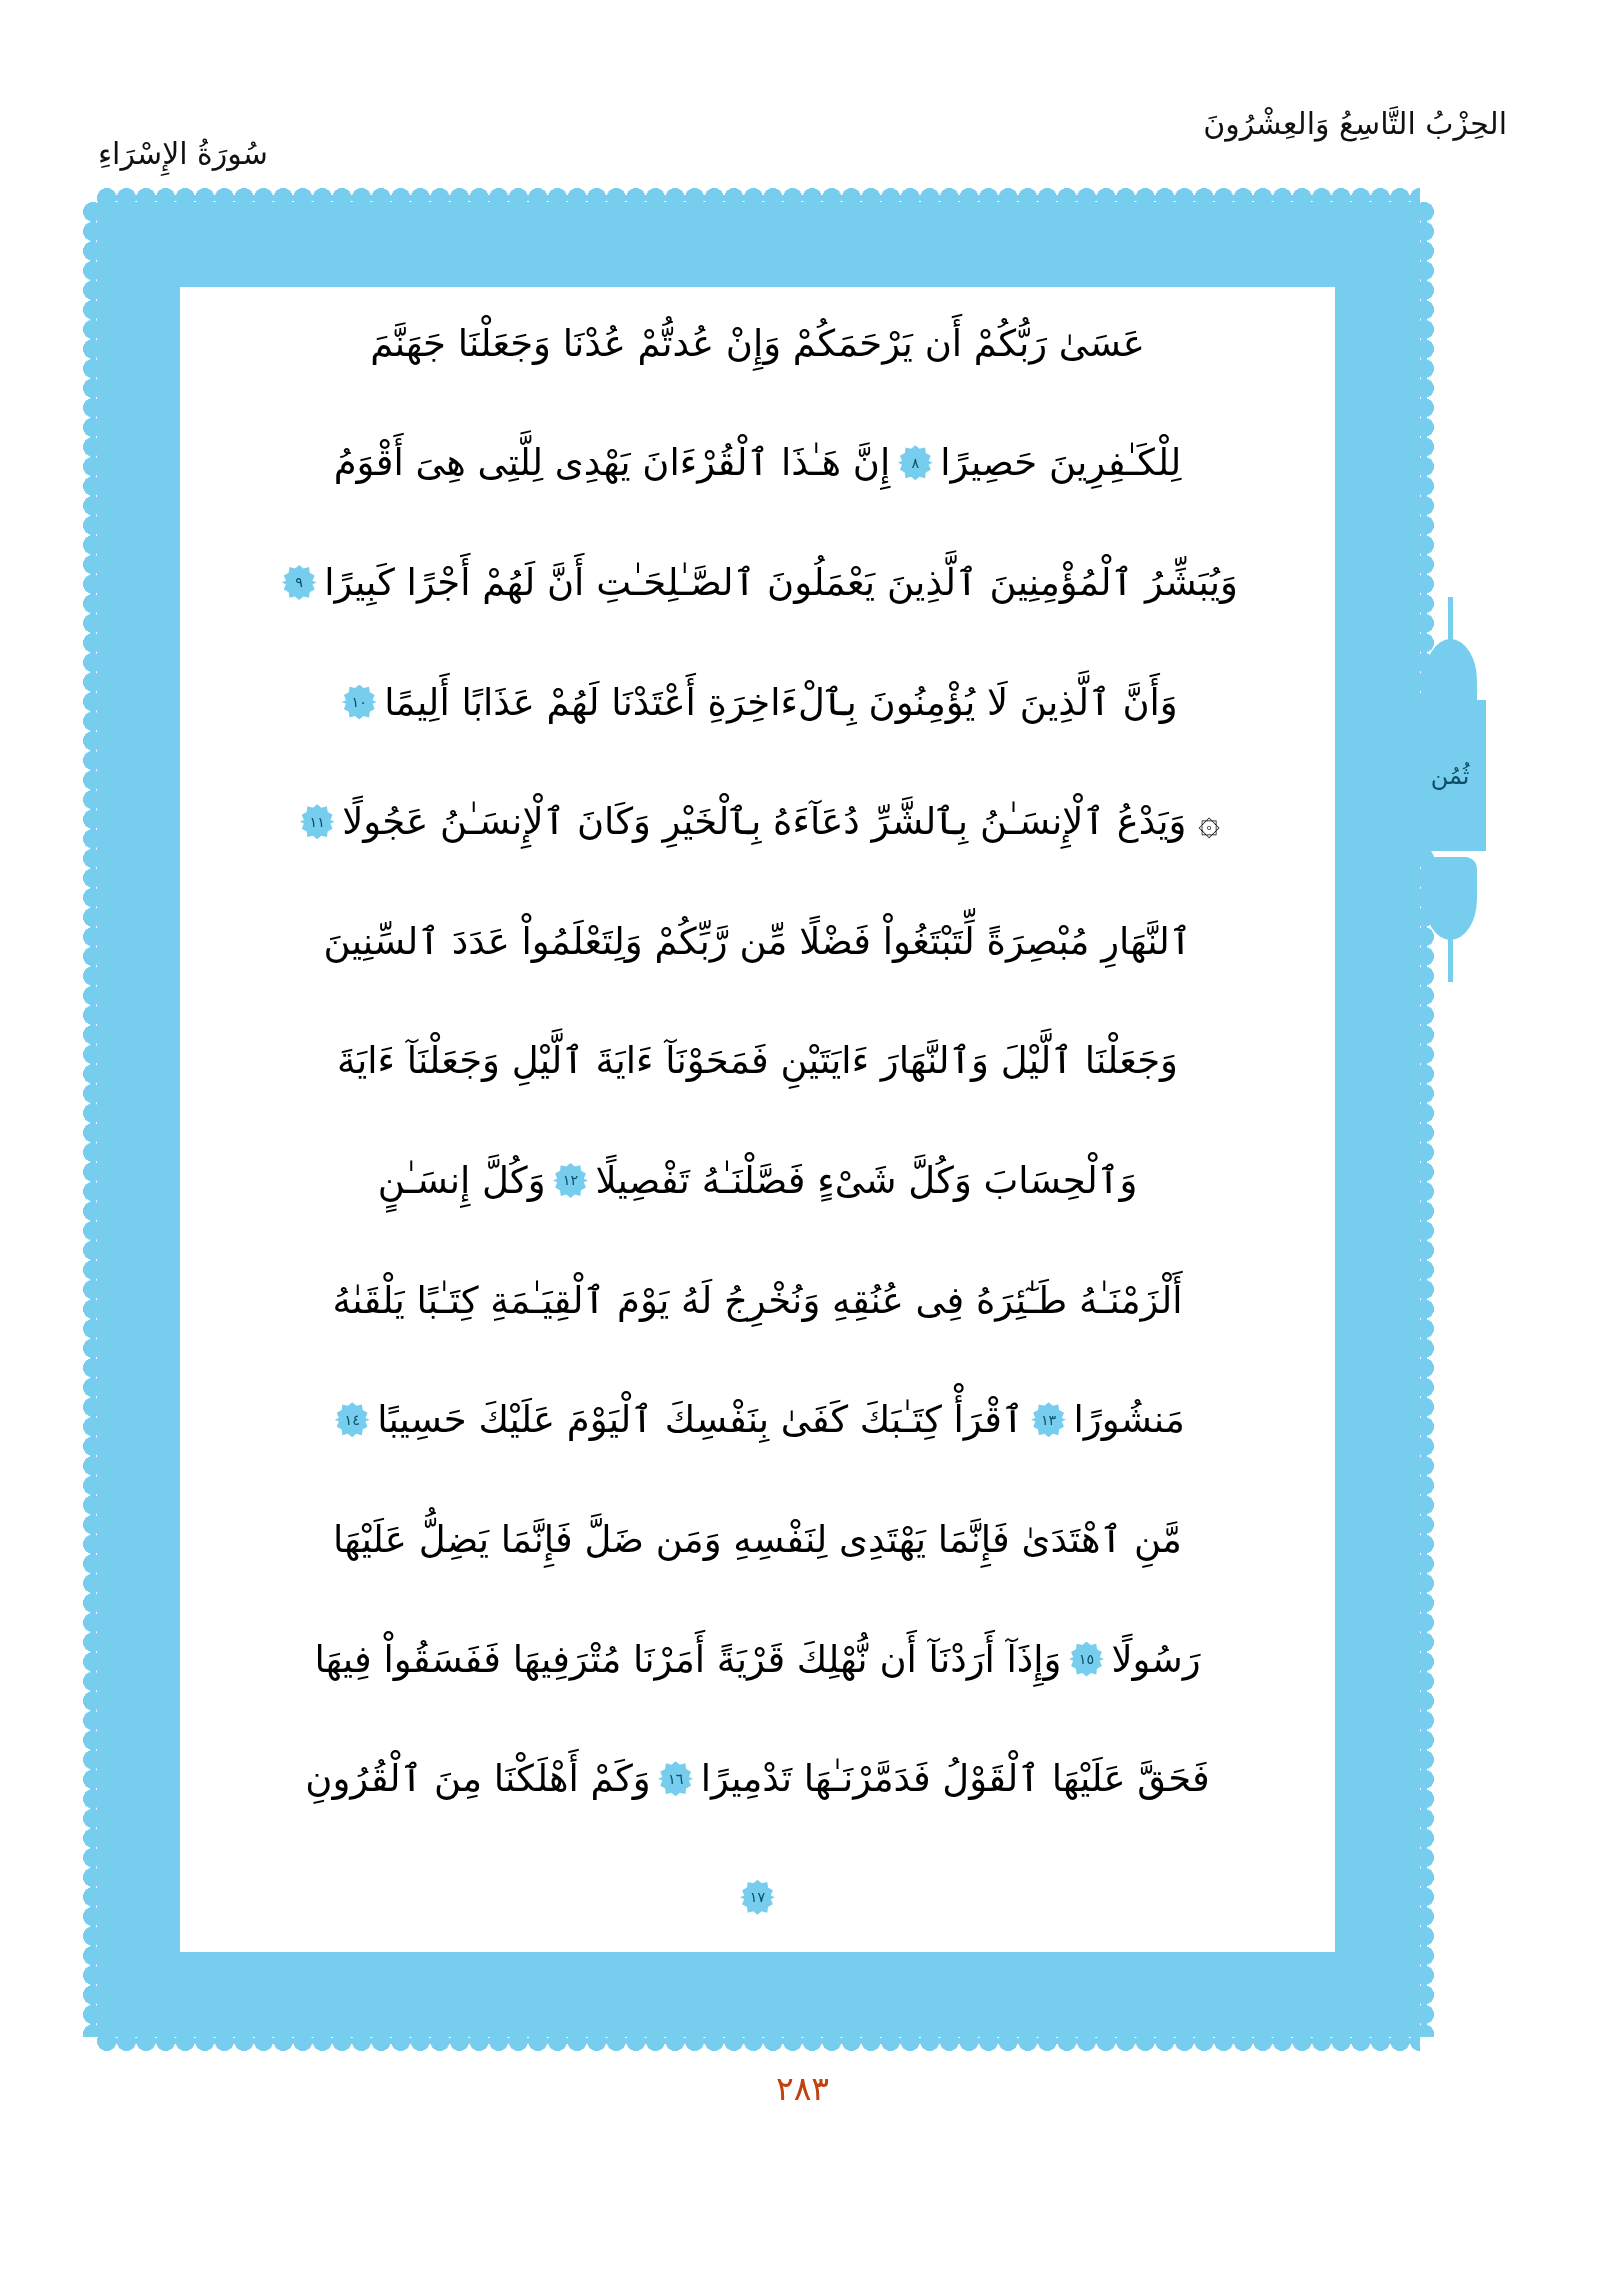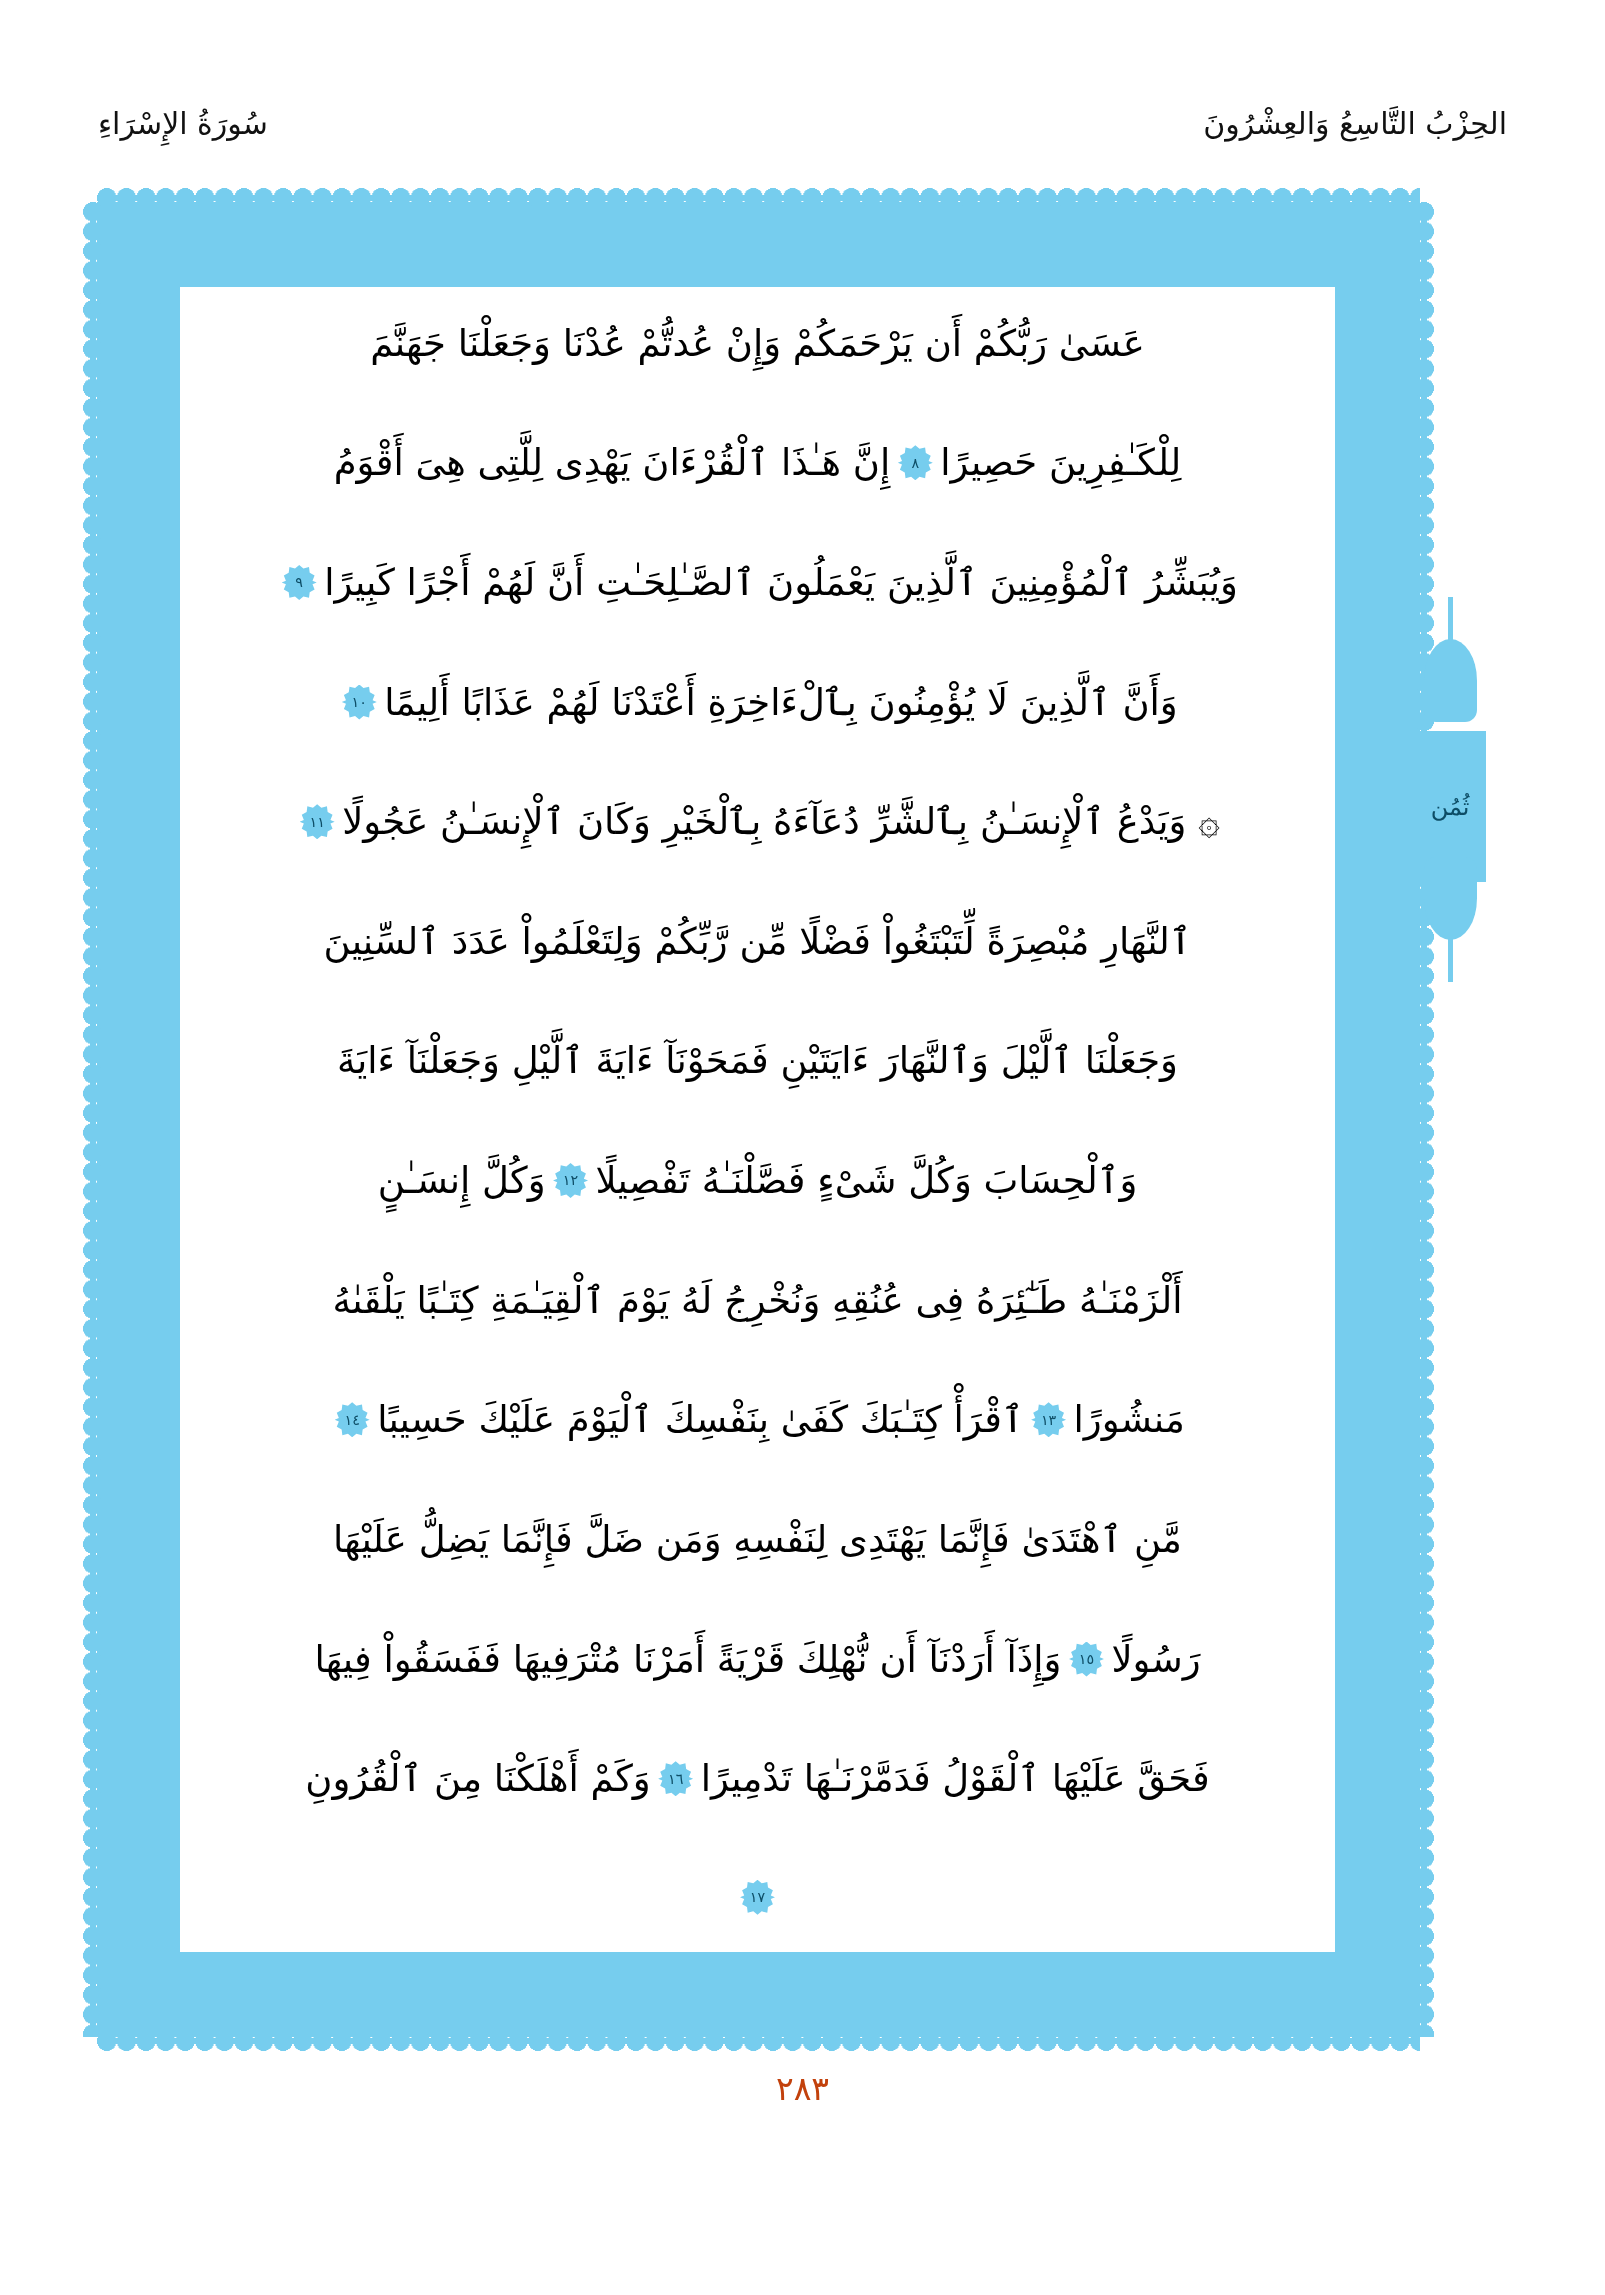--- a/index.html
+++ b/index.html
@@ -27,21 +27,21 @@
     align-items: flex-start;
     justify-content: space-between;
   }
   .header-label {
     font-size: 30px;
     color: #111111;
     white-space: nowrap;
     letter-spacing: 0px;
     direction: rtl;
   }
-  .header-label.surah { margin-right: 19.6px; }
+  .header-label.surah { margin-right: 19.6px; margin-top: 30px; }
   .header-label.hizb  { margin-left: 19.6px; }
 
   
   .frame-outer {
     position: absolute;
     top: 202px;
     left: 97px;
     width: 1323px;
     height: 1835px;
     background: #76cdee;
@@ -150,29 +150,28 @@
   
   .side-ornament {
     position: absolute;
     top: 597px;
     left: 1401px;
     width: 98px;
     height: 385px;
   }
   .orn-body {
     position: absolute;
-    top: 134px;
+    top: 103px;
     left: 13.6px;
     width: 71px;
     height: 151px;
     background: #76cdee;
     display: flex;
     align-items: center;
     justify-content: center;
-    font-family: Liberation Serif, serif;
   }
   .orn-body .orn-text {
     font-size: 24px;
     color: #0d4d66;
     direction: rtl;
   }
   .orn-bulb-top, .orn-bulb-bottom {
     position: absolute;
     left: 22.7px;
     width: 53px;

